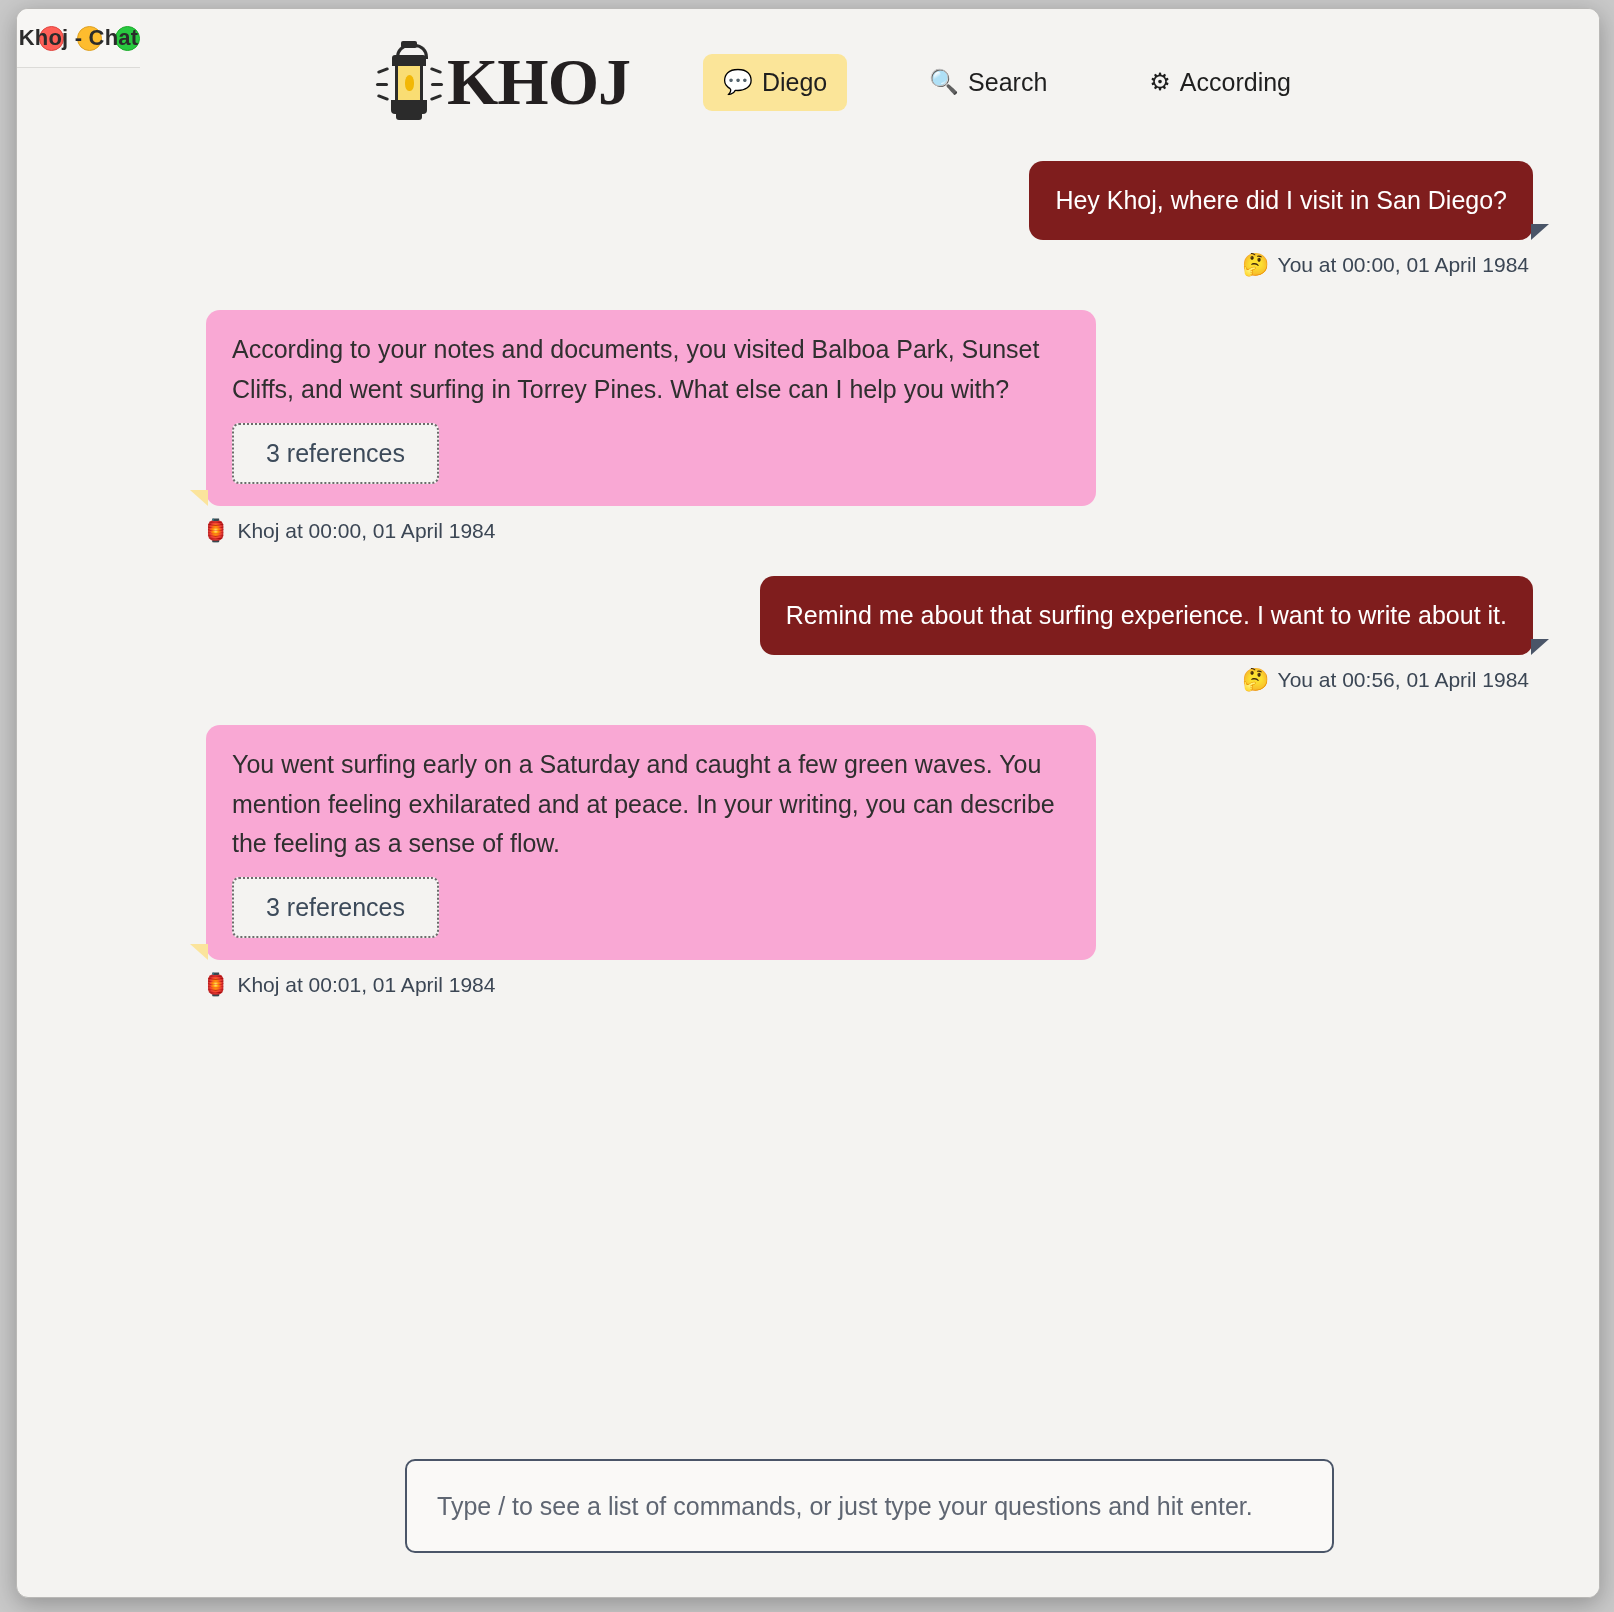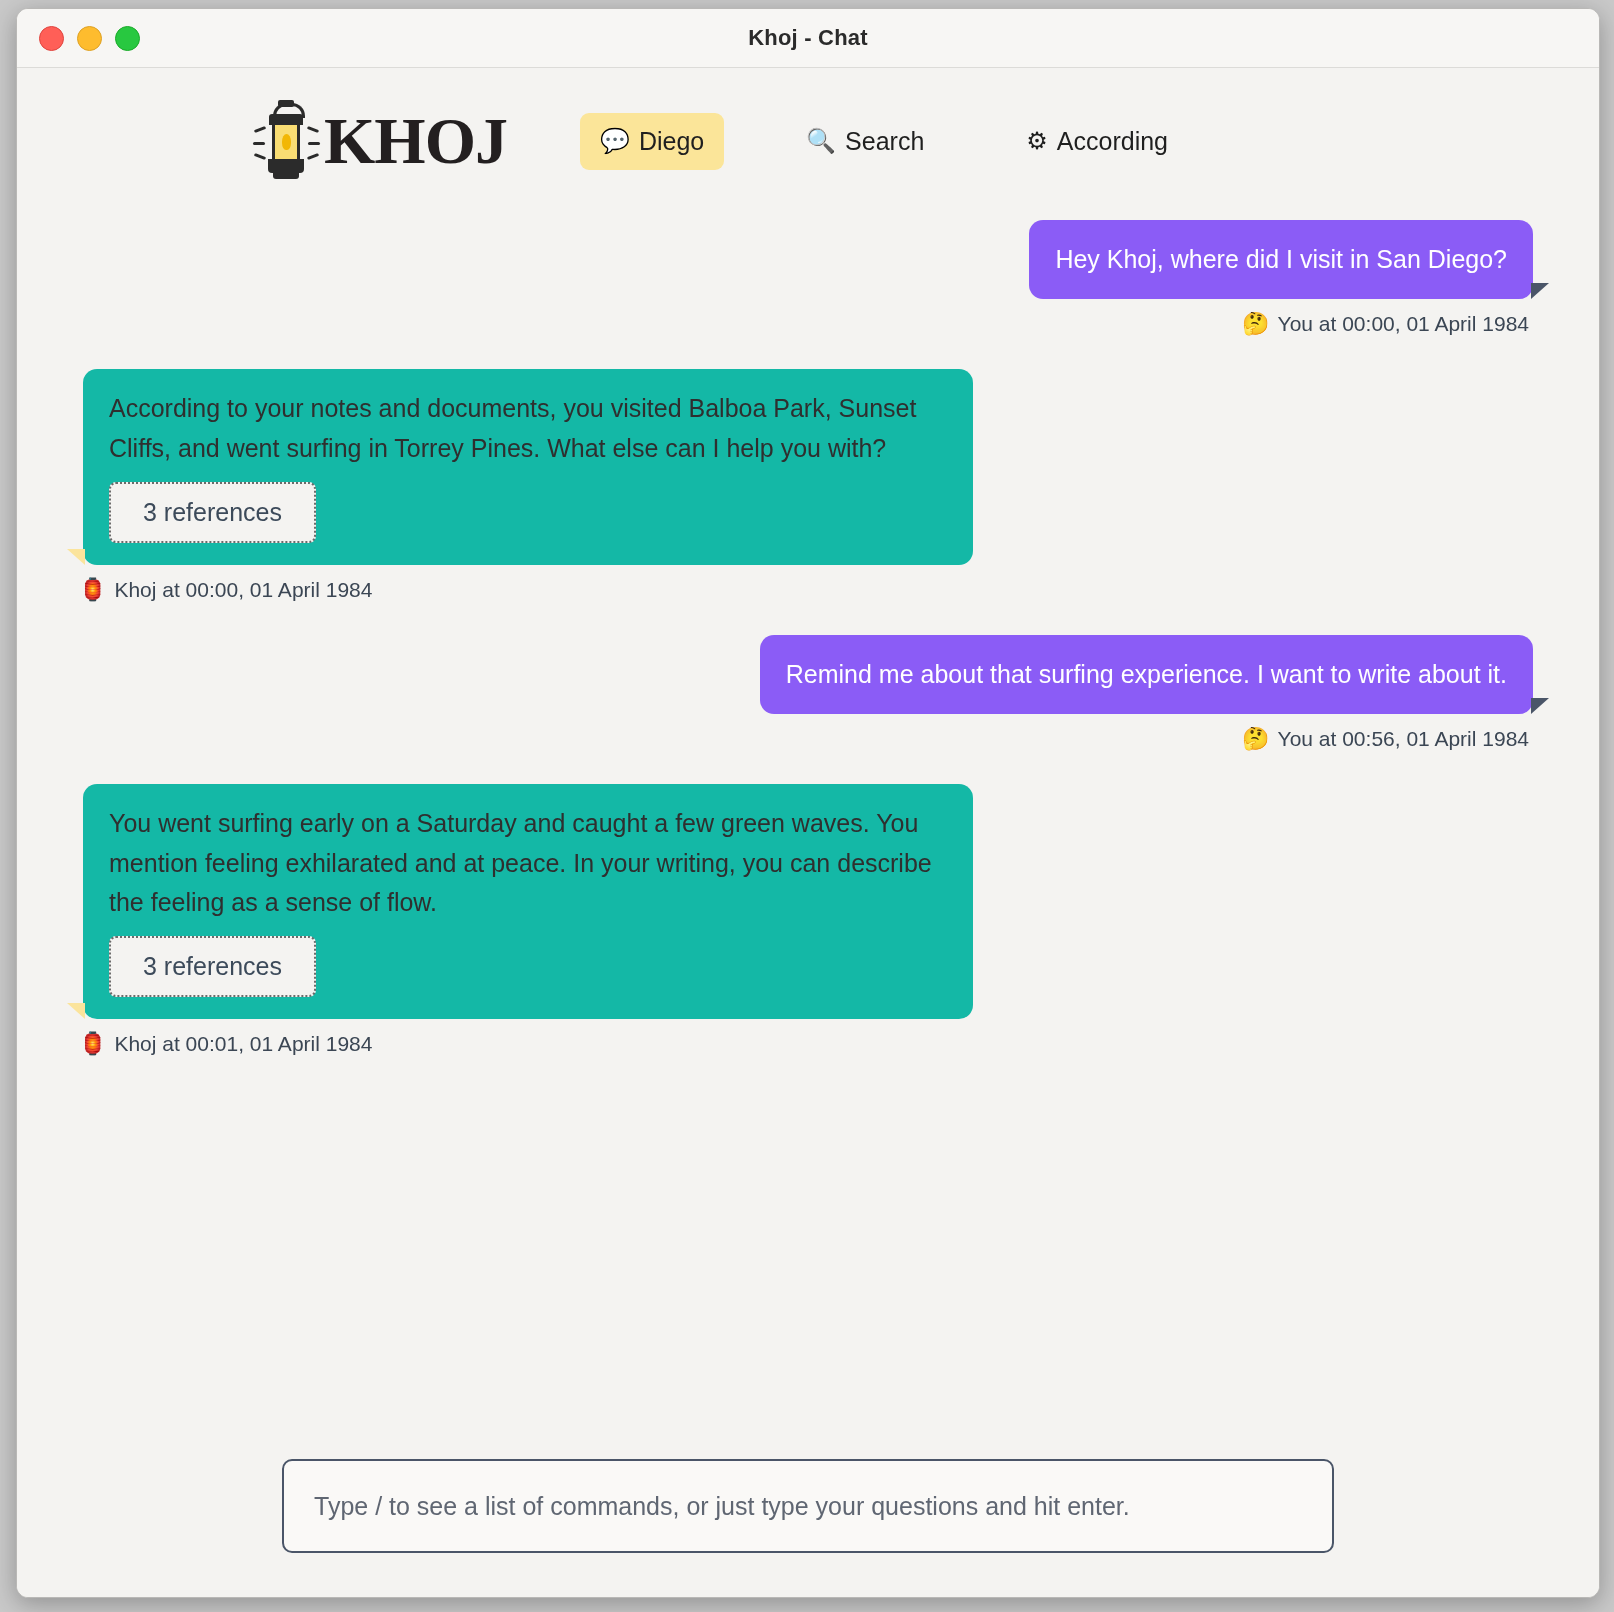--- a/index.html
+++ b/index.html
@@ -19,21 +19,21 @@
     position: absolute;
     left: 16px;
     top: 8px;
     width: 1582px;
     height: 1588px;
     background: #f4f3f1;
     border-radius: 12px;
     box-shadow: 0 6px 24px rgba(0,0,0,0.28);
     overflow: hidden;
     display: flex;
-    flex-direction: column;
+    flex-direction: row;
     border: 1px solid #b9b8b6;
   }
   .titlebar {
     height: 58px;
     min-height: 58px;
     background: #f7f6f4;
     border-bottom: 1px solid #dcdbd8;
     display: flex;
     align-items: center;
     position: relative;
@@ -195,35 +195,35 @@
   .msg-row.khoj { align-items: flex-start; }
   .bubble {
     max-width: 890px;
     font-size: 25px;
     line-height: 1.57;
     padding: 20px 26px;
     position: relative;
     box-sizing: border-box;
   }
   .bubble.you {
-    background: #8b5cf6;
+    background: #7f1d1d;
     color: #ffffff;
     border-radius: 14px;
     margin-right: 6px;
   }
   .bubble.you:after {
     content: "";
     position: absolute;
     right: -16px;
     bottom: 0;
     border-left: 18px solid #4a5568;
     border-bottom: 16px solid transparent;
   }
   .bubble.khoj {
-    background: #14b8a6;
+    background: #f9a8d4;
     color: #2f2f2f;
     border-radius: 14px;
     margin-left: 6px;
     padding-bottom: 22px;
   }
   .bubble.khoj:after {
     content: "";
     position: absolute;
     left: -16px;
     bottom: 0;

